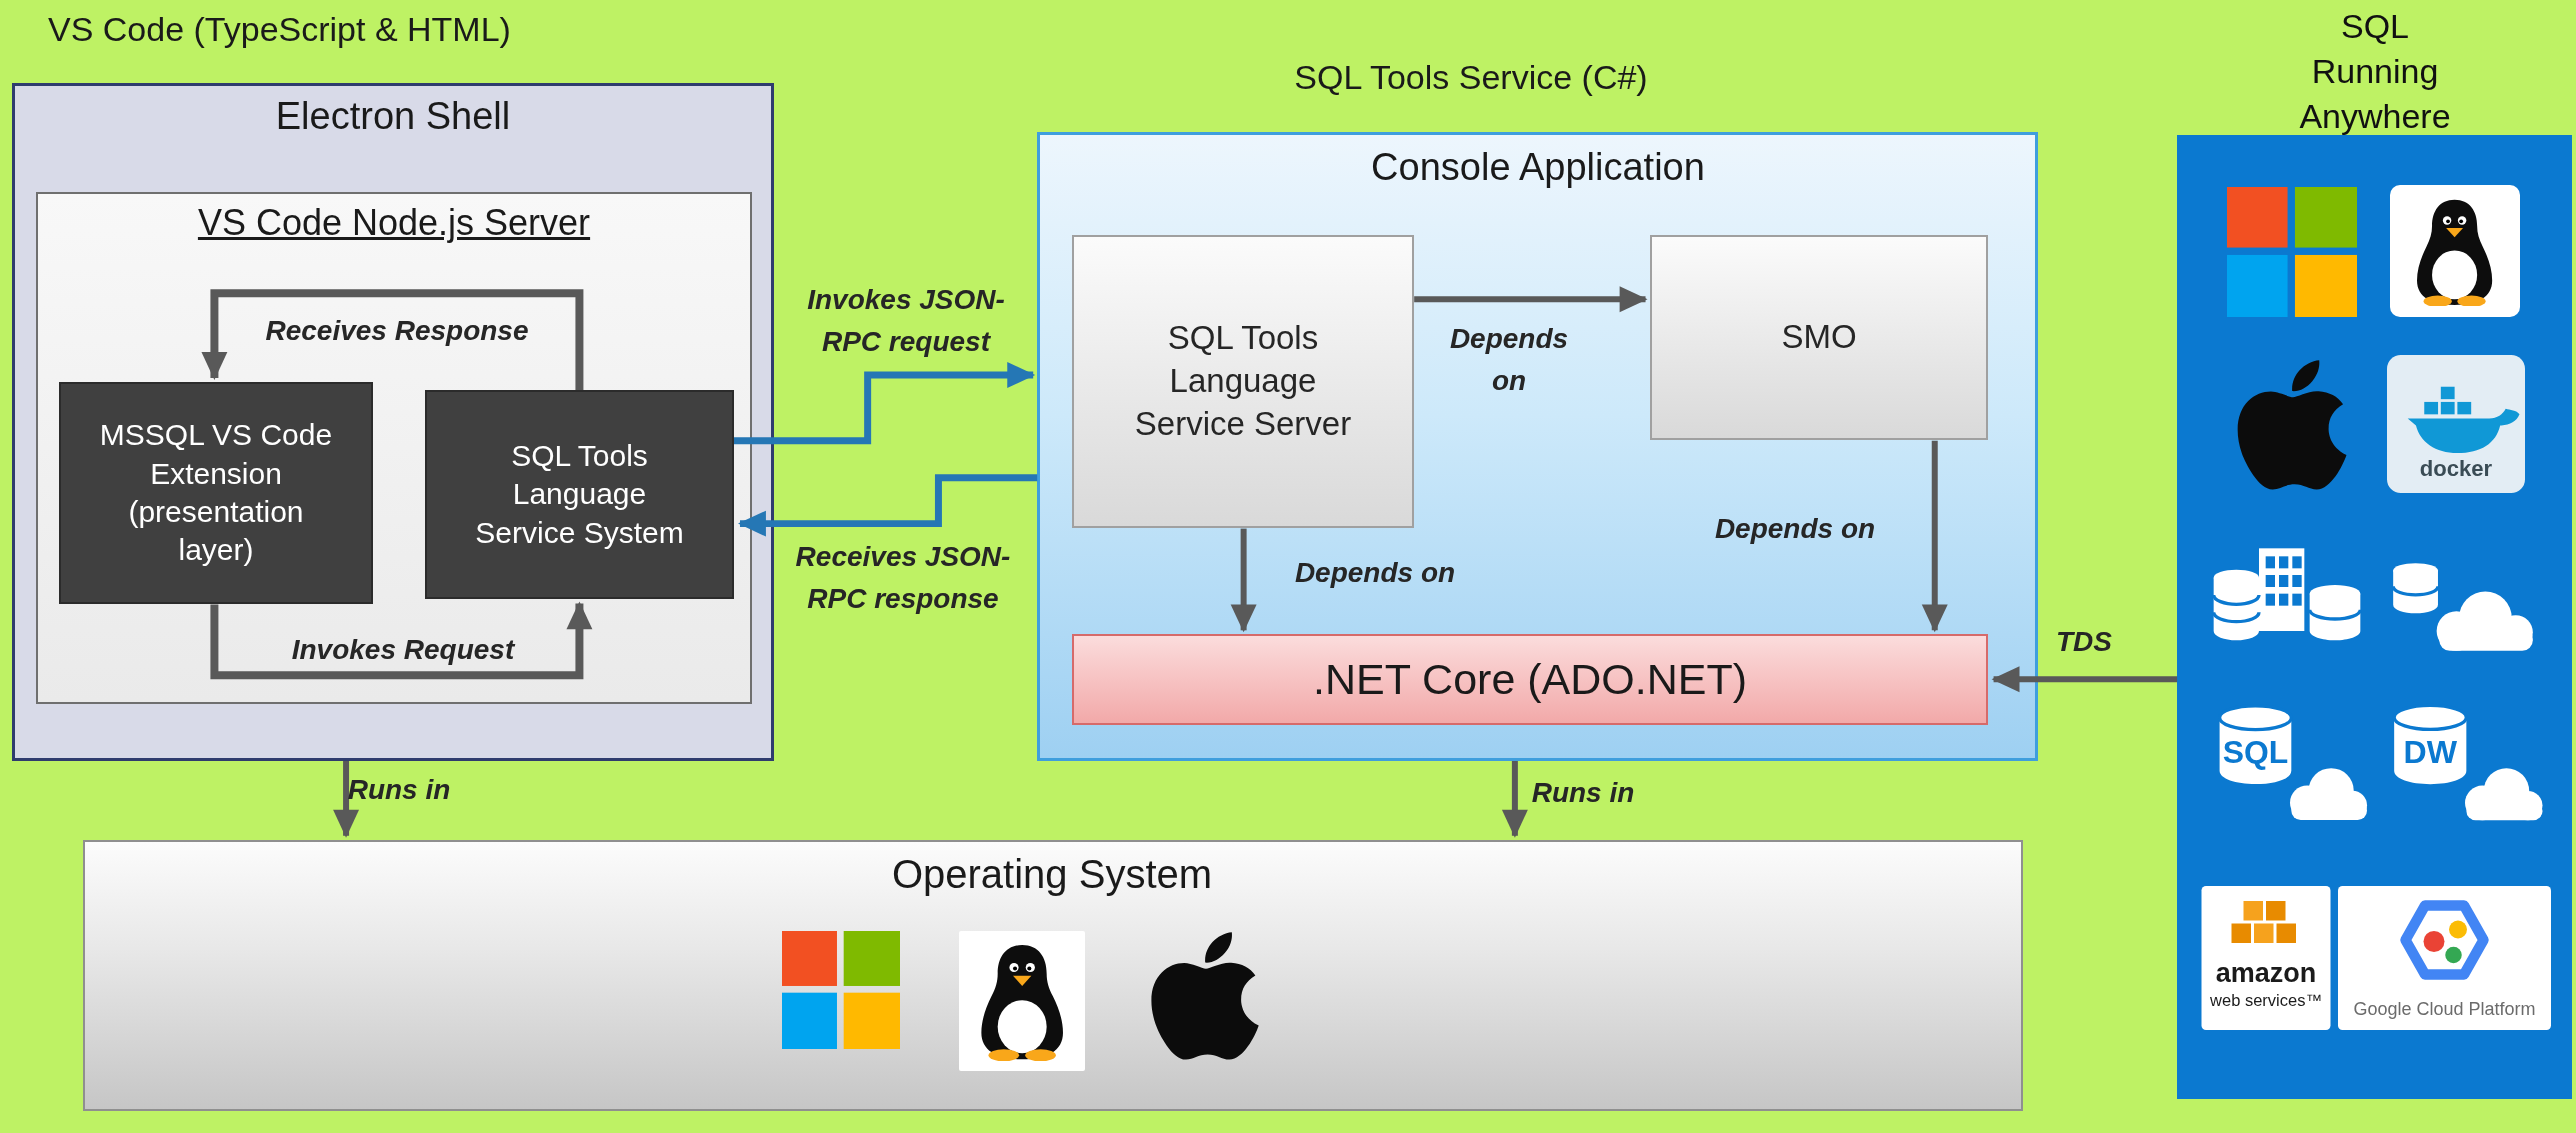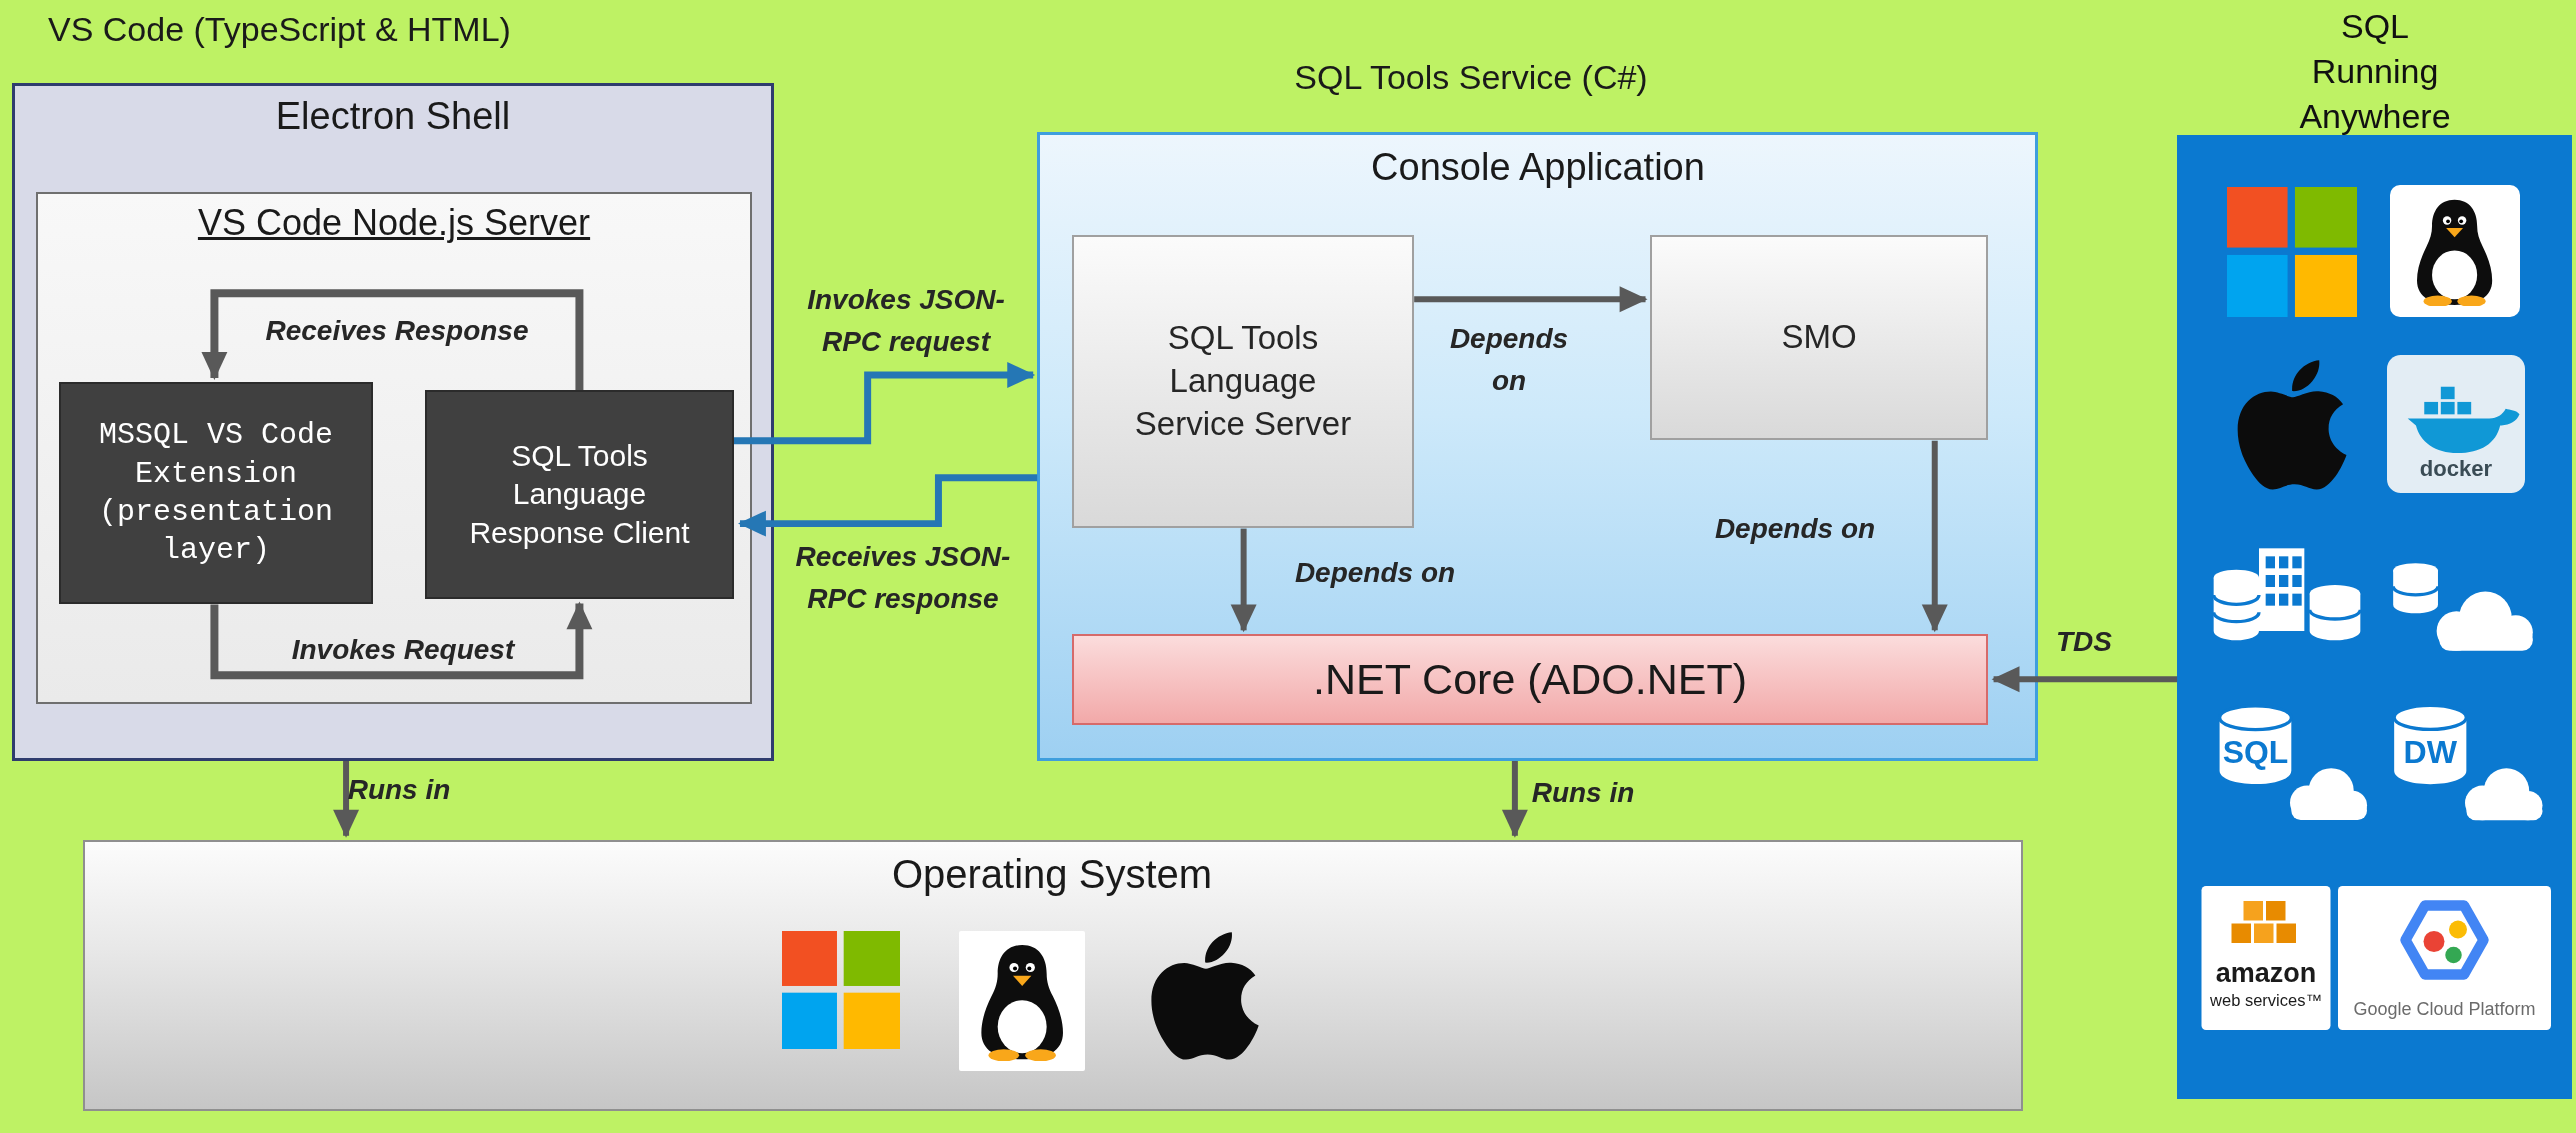--- a/index.html
+++ b/index.html
@@ -48,31 +48,31 @@
     <span style="display:block">SQL Running</span>
     <span style="display:block">Anywhere</span>
   </div>
 
   <div class="electron" style="left:12px; top:83px; width:762px; height:678px;"></div>
   <div class="title box-title cx" style="left:393px; top:95px;">Electron Shell</div>
 
   <div class="nodeserver" style="left:36px; top:192px; width:716px; height:512px;"></div>
   <div class="title cx" style="left:394px; top:202px; font-size:36px;text-decoration:underline;">VS Code Node.js Server</div>
 
-  <div class="darkbox" style="left:59px; top:382px; width:314px; height:222px;font-family:Liberation Mono, monospace;">
+  <div class="darkbox" style="left:59px; top:382px; width:314px; height:222px;">
     <span>MSSQL VS Code</span>
     <span>Extension</span>
     <span>(presentation</span>
     <span>layer)</span>
   </div>
 
   <div class="darkbox" style="left:425px; top:390px; width:309px; height:209px;">
     <span>SQL Tools</span>
     <span>Language</span>
-    <span>Response Client</span>
+    <span>Service System</span>
   </div>
 
   <div class="consoleapp" style="left:1037px; top:132px; width:1001px; height:629px;"></div>
   <div class="title box-title cx" style="left:1538px; top:146px;">Console Application</div>
 
   <div class="graybox" style="left:1072px; top:235px; width:342px; height:293px;">
     <span>SQL Tools</span>
     <span>Language</span>
     <span>Service Server</span>
   </div>

